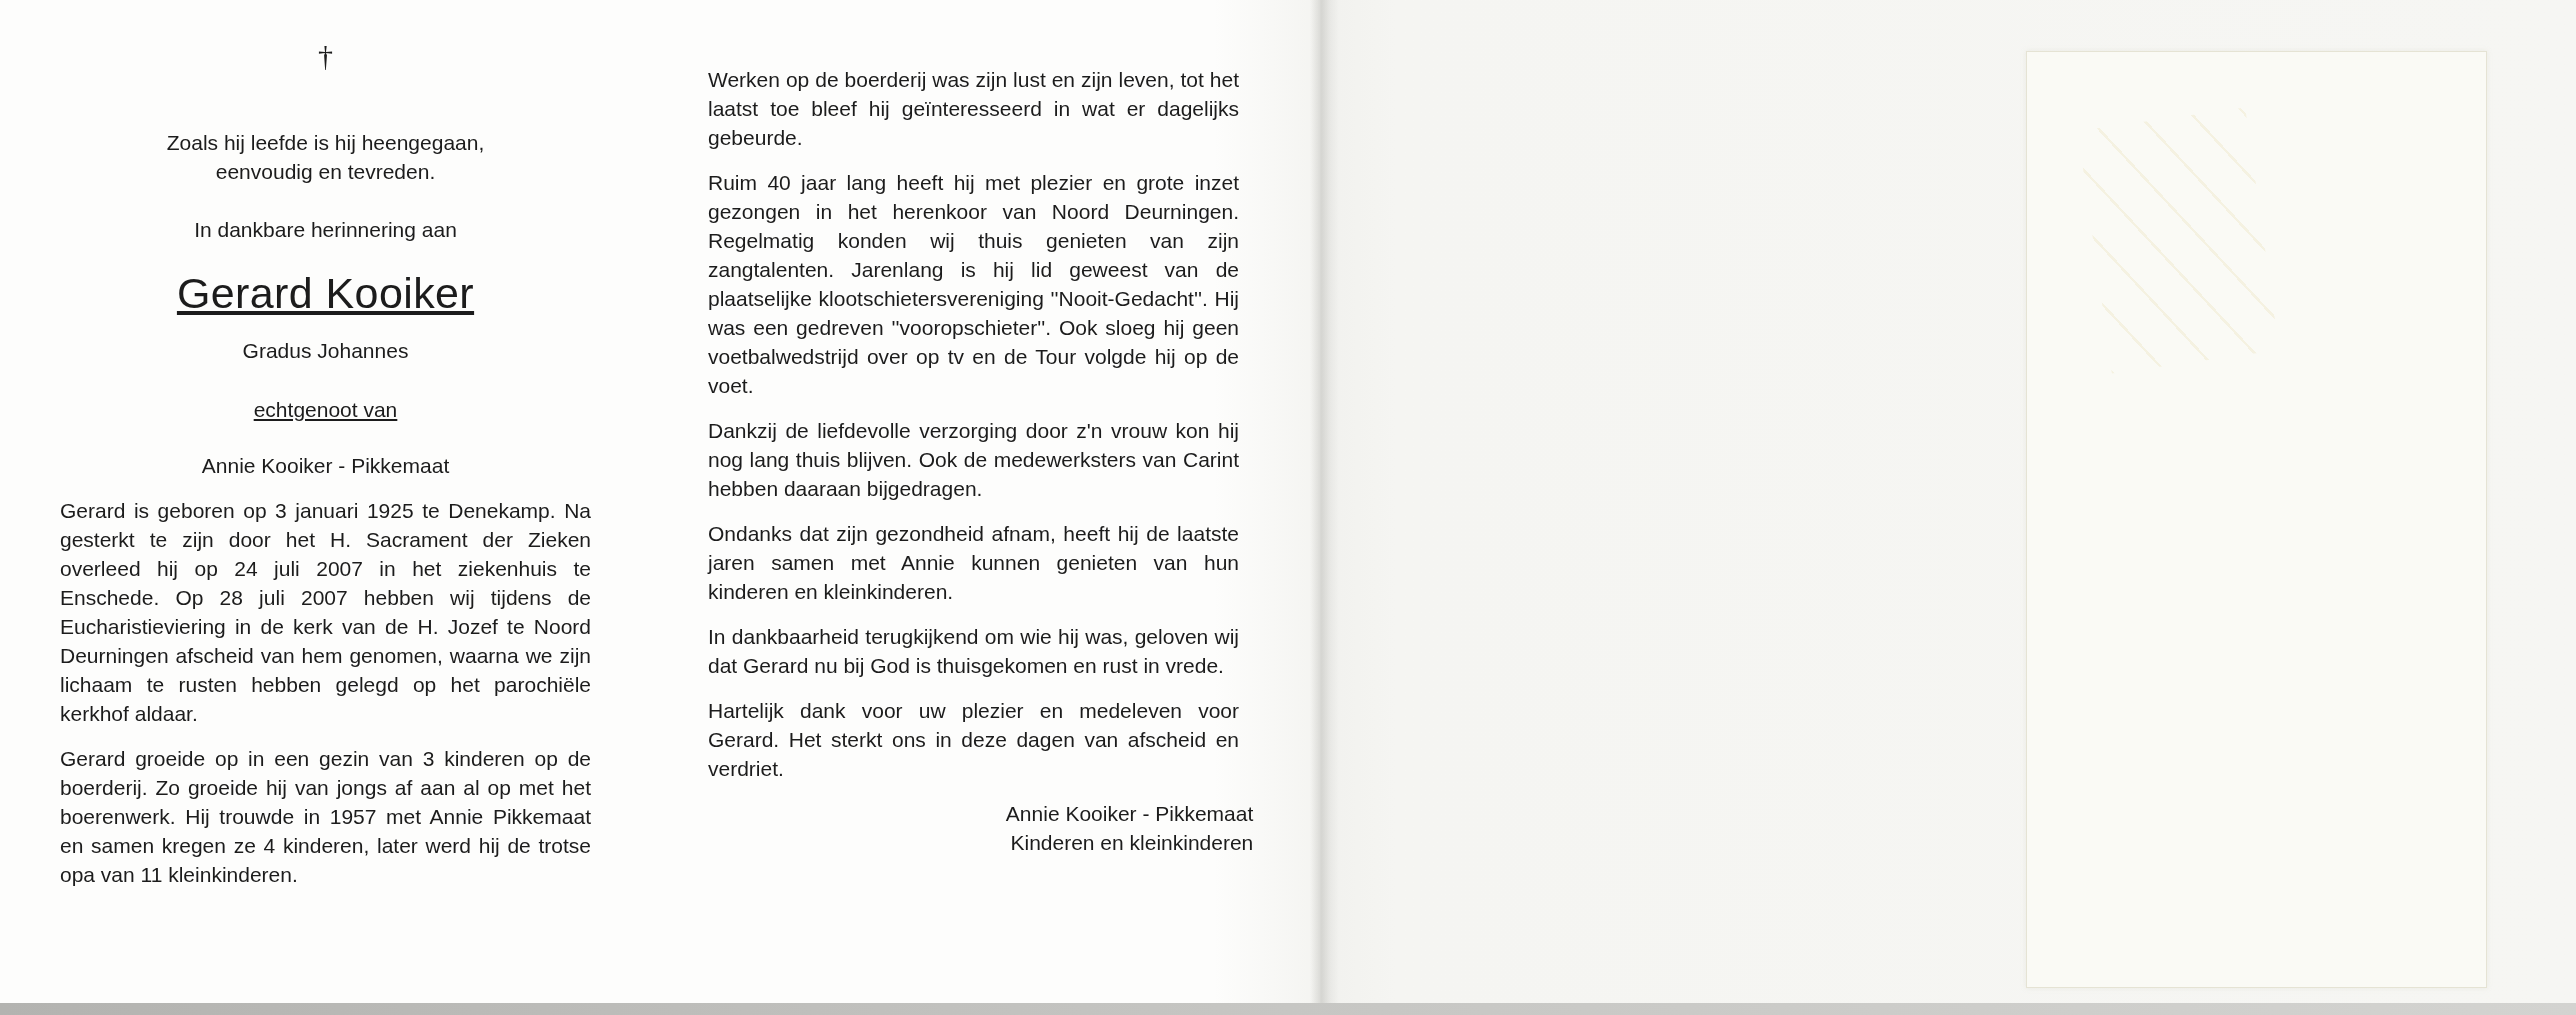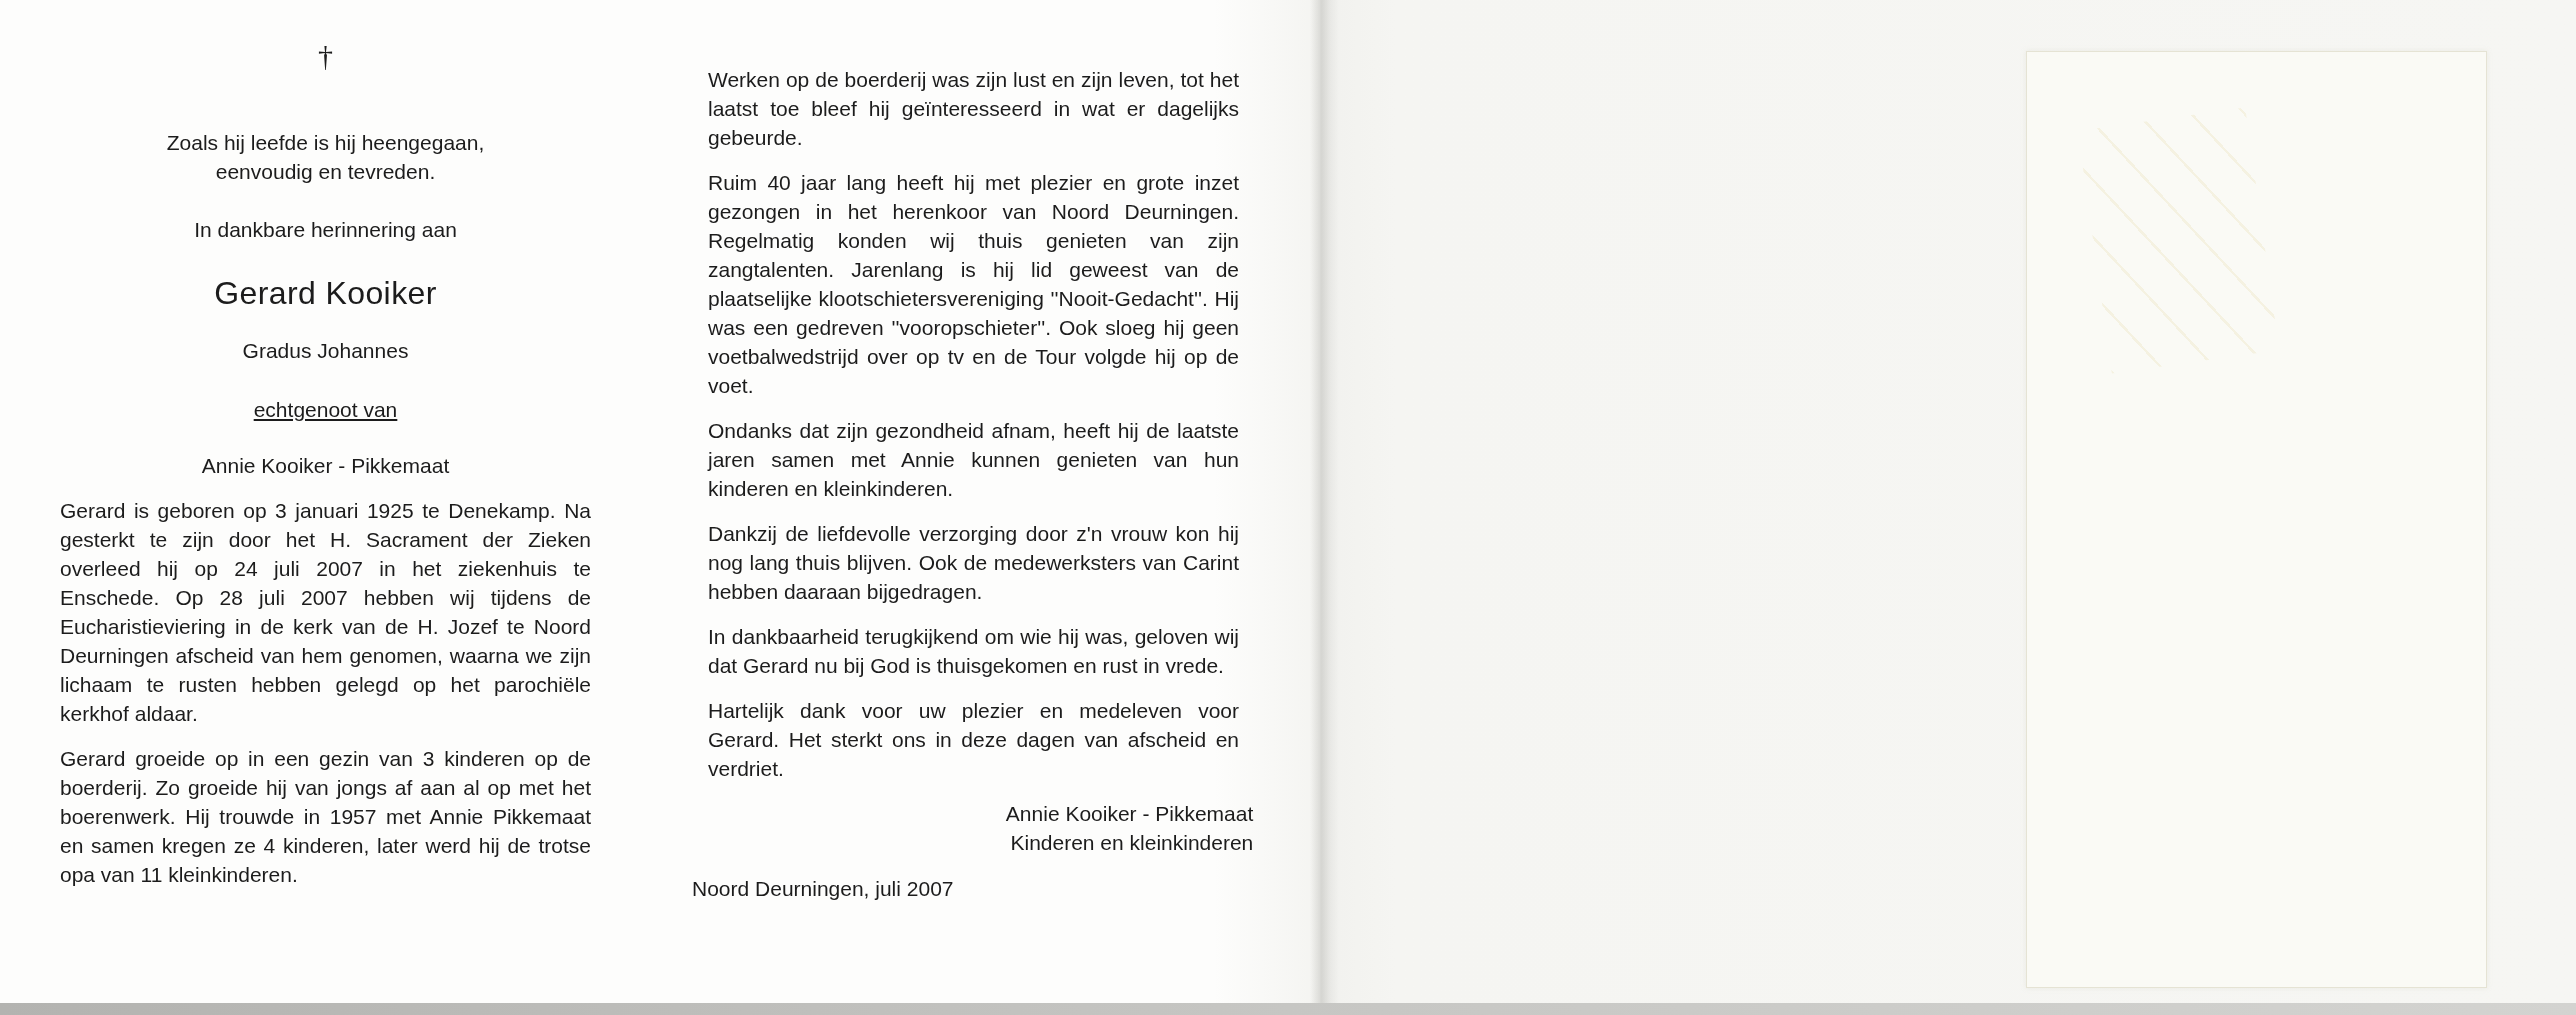--- a/index.html
+++ b/index.html
@@ -82,21 +82,21 @@
     font-size: 30px;
     line-height: 37px;
     font-family: "Liberation Serif", "DejaVu Serif", serif;
   }
   .verse {
     margin-top: 54px;
     text-align: center;
     white-space: pre-line;
   }
   .intro        { margin-top: 29px; text-align: center; }
-  .name         { margin-top: 30px; text-align: center; font-size: 32px; line-height: 39px; letter-spacing: 0.4px; }
+  .name         { margin-top: 30px; text-align: center; font-size: 43px; line-height: 39px; letter-spacing: 0.4px; text-decoration: underline; }
   .given-names  { margin-top: 23px; text-align: center; }
   .spouse-label { margin-top: 30px; text-align: center; text-decoration: underline; }
   .spouse-name  { margin-top: 27px; text-align: center; }
 
   p.body {
     margin: 16px;
     text-align: justify;
   }
   .p-birth  { margin-top: 59px; }
   .p-family { margin-top: 27px; }
@@ -136,25 +136,24 @@
     <div class="given-names">Gradus Johannes</div>
     <div class="spouse-label">echtgenoot van</div>
     <div class="spouse-name">Annie Kooiker - Pikkemaat</div>
     <p class="body p-birth">Gerard is geboren op 3 januari 1925 te Denekamp. Na gesterkt te zijn door het H. Sacrament der Zieken overleed hij op 24 juli 2007 in het ziekenhuis te Enschede. Op 28 juli 2007 hebben wij tijdens de Eucharistieviering in de kerk van de H. Jozef te Noord Deurningen afscheid van hem genomen, waarna we zijn lichaam te rusten hebben gelegd op het parochiële kerkhof aldaar.</p>
     <p class="body p-family">Gerard groeide op in een gezin van 3 kinderen op de boerderij. Zo groeide hij van jongs af aan al op met het boerenwerk. Hij trouwde in 1957 met Annie Pikkemaat en samen kregen ze 4 kinderen, later werd hij de trotse opa van 11 kleinkinderen.</p>
   </div>
 
   <div class="col col-right">
     <p class="body p-farm">Werken op de boerderij was zijn lust en zijn leven, tot het laatst toe bleef hij geïnteresseerd in wat er dagelijks gebeurde.</p>
     <p class="body p-choir">Ruim 40 jaar lang heeft hij met plezier en grote inzet gezongen in het herenkoor van Noord Deurningen. Regelmatig konden wij thuis genieten van zijn zangtalenten. Jarenlang is hij lid geweest van de plaatselijke klootschietersvereniging ''Nooit-Gedacht''. Hij was een gedreven ''vooropschieter''. Ook sloeg hij geen voetbalwedstrijd over op tv en de Tour volgde hij op de voet.</p>
+    <p class="body p-care">Dankzij de liefdevolle verzorging door z'n vrouw kon hij nog lang thuis blijven. Ook de medewerksters van Carint hebben daaraan bijgedragen.</p>
     <p class="body p-health">Ondanks dat zijn gezondheid afnam, heeft hij de laatste jaren samen met Annie kunnen genieten van hun kinderen en kleinkinderen.</p>
-    <p class="body p-care">Dankzij de liefdevolle verzorging door z'n vrouw kon hij nog lang thuis blijven. Ook de medewerksters van Carint hebben daaraan bijgedragen.</p>
     <p class="body p-faith">In dankbaarheid terugkijkend om wie hij was, geloven wij dat Gerard nu bij God is thuisgekomen en rust in vrede.</p>
     <p class="body p-thanks">Hartelijk dank voor uw plezier en medeleven voor Gerard. Het sterkt ons in deze dagen van afscheid en verdriet.</p>
     <div class="signature">
       <div>Annie Kooiker - Pikkemaat</div>
       <div>Kinderen en kleinkinderen</div>
     </div>
-    <div class="dateline">Noord Deurningen, juli 2007</div>
   </div>
 
 </div>
 
 
 </body></html>

